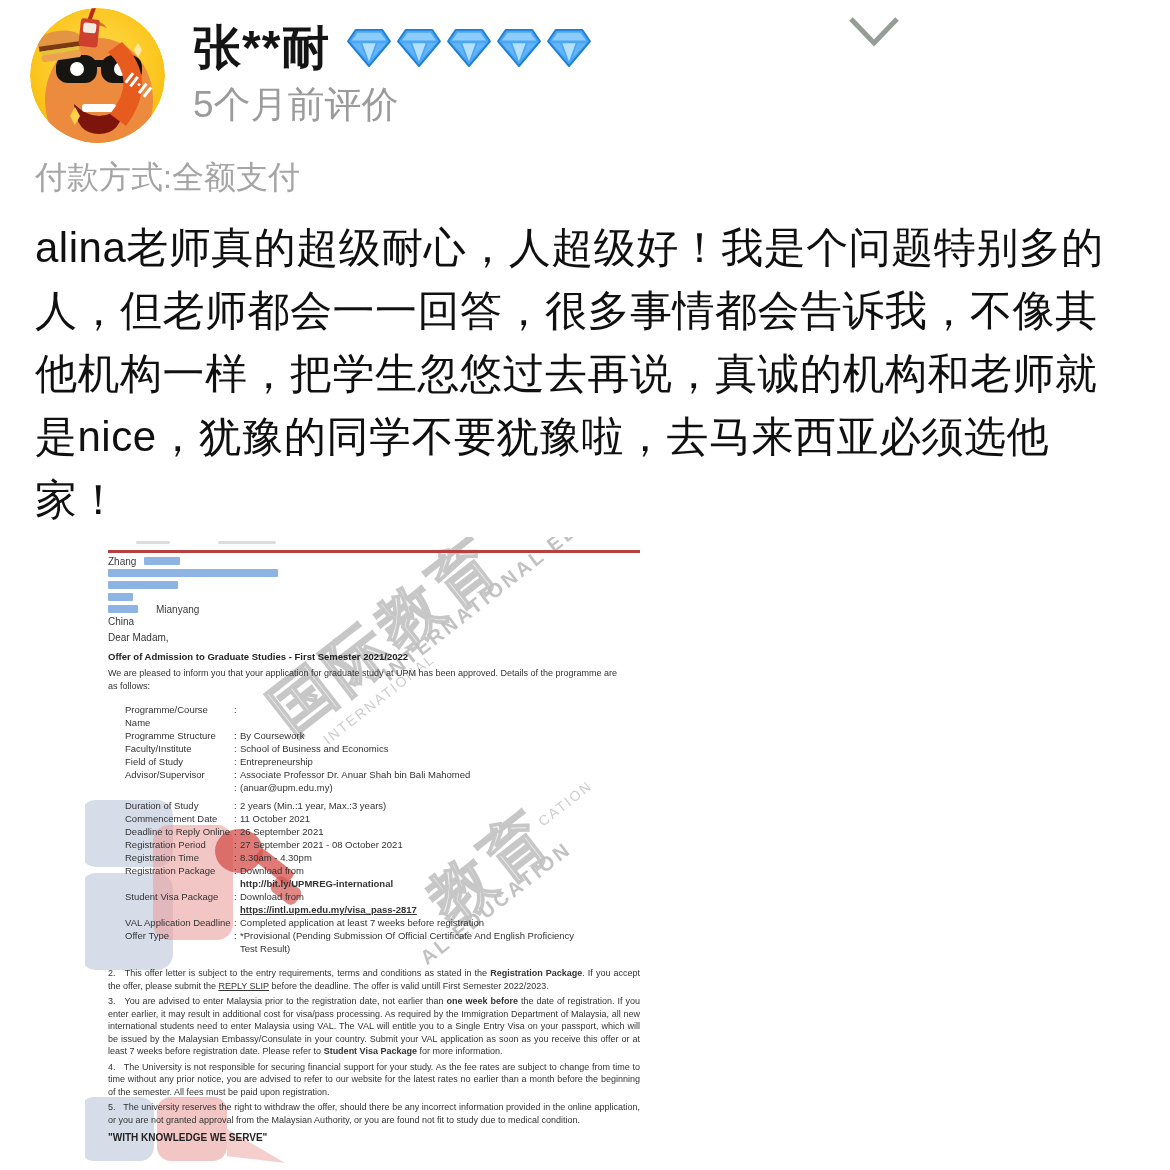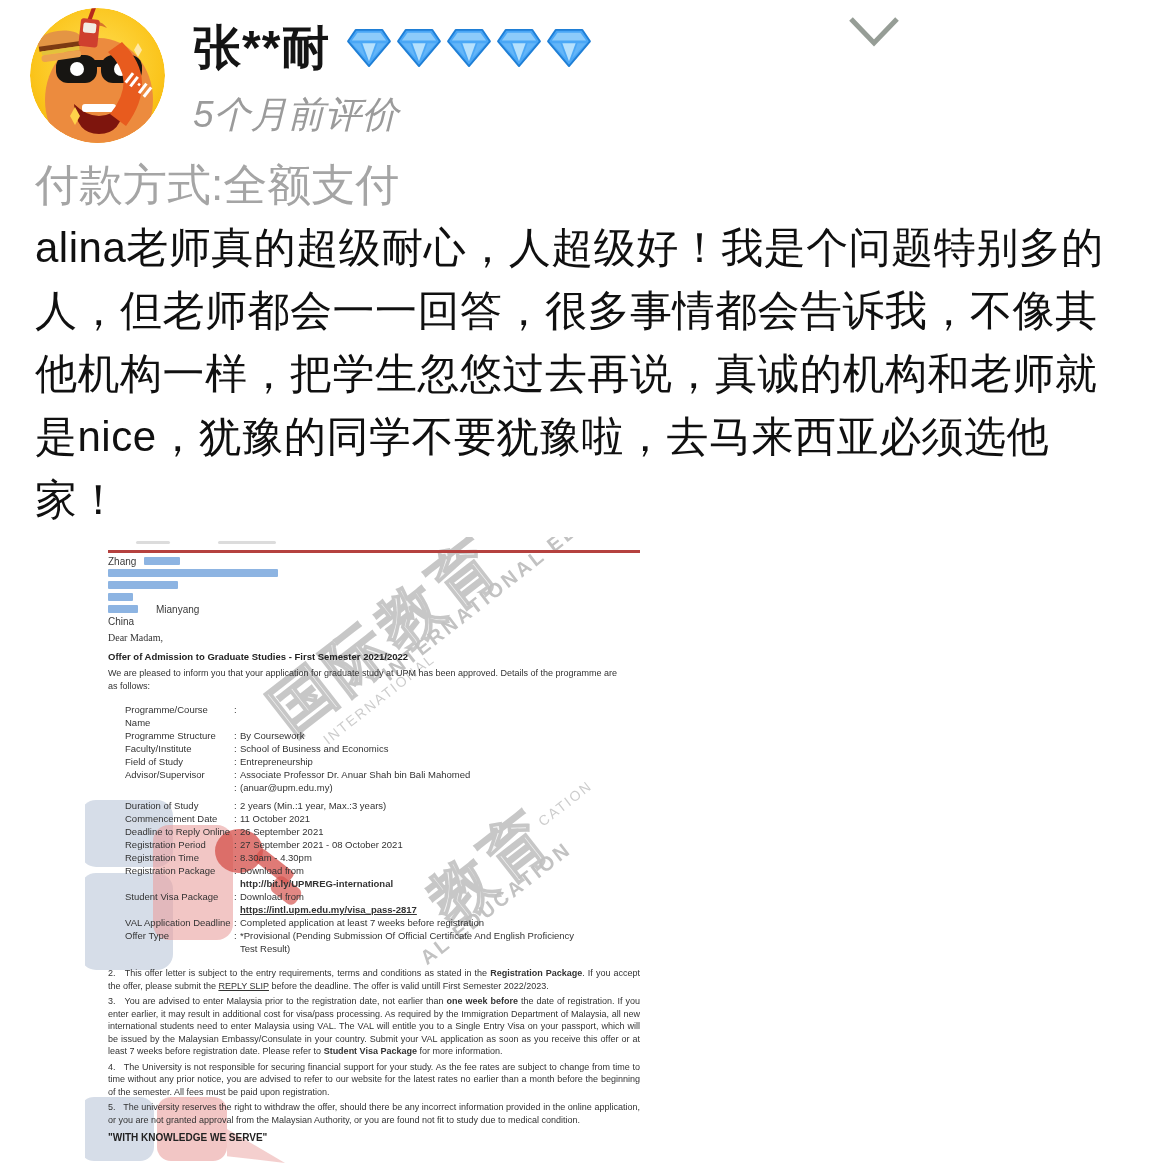--- a/index.html
+++ b/index.html
@@ -8,24 +8,24 @@
   .page { position:relative; width:930px; height:1170px; background:#fff; }
 
   
   .avatar { position:absolute; left:30px; top:8px; width:135px; height:135px;
             border-radius:50%; overflow:hidden; }
   .header-text { position:absolute; left:193px; top:16px; }
   .name-row { display:flex; align-items:center; }
   .username { font-size:48px; font-weight:700; color:#141414; letter-spacing:1px; }
   .diamonds { display:flex; align-items:center; margin-left:16px; gap:4px; }
   .gem { display:inline-flex; }
-  .review-time { margin-top:10px; font-size:37px; color:#9b9b9b;font-style:italic; }
+  .review-time { font-size:37px; color:#9b9b9b; }
   .chevron { position:absolute; right:28px; top:14px; }
 
-  .payment { position:absolute; left:35px; top:156px; font-size:44px; color:#a5a5a5; }
+  .payment { position:absolute; left:35px; top:156px; font-size:32px; color:#a5a5a5; }
 
   .review-text { position:absolute; left:35px; top:216px; width:1105px;
                  font-size:42px; line-height:63px; color:#101010;
                  white-space:pre-line; letter-spacing:0.5px; }
 
   
   .attachment { position:absolute; left:85px; top:537px; width:572px; height:640px;
                 overflow:hidden; background:#fff; }
   .doc-content { position:absolute; left:23px; top:0; width:532px; z-index:2;
                  color:#333; }
@@ -34,21 +34,21 @@
   .remnant i.r1 { left:28px; width:34px; }
   .remnant i.r2 { left:110px; width:58px; }
   .red-rule { height:3px; background:#b5413f; margin-bottom:2px; }
 
   .addr-line { display:flex; align-items:center; height:12px; font-size:10px; color:#3a3a3a; }
   .redact { background:#8db4e2; height:8px; border-radius:1px; display:inline-block; }
   .addr-line .redact { margin-left:8px; }
   .addr-line.bar-only .redact { margin-left:0; }
   .addr-line .city { margin-left:6px;padding-left:12px; }
 
-  .salutation { margin-top:5px; font-size:10px; height:12px;font-family:Liberation Serif, serif; }
+  .salutation { margin-top:5px; font-size:10px; height:12px; }
   .subject { margin-top:7px; font-size:9.5px; font-weight:700; color:#222; height:12px; }
   .intro { margin-top:4px; width:515px; font-size:9px; line-height:13px; color:#333; }
 
   .details { margin-top:10px; }
   .doc-row { display:flex; line-height:13px; font-size:9.5px; color:#333; }
   .doc-lbl { width:126px; padding-left:17px; flex:none; }
   .doc-colon { width:6px; flex:none; }
   .doc-val { flex:1; white-space:nowrap; }
   .doc-row.gap { margin-top:5px; }
   .doc-row.bold .doc-val { font-weight:700; }

